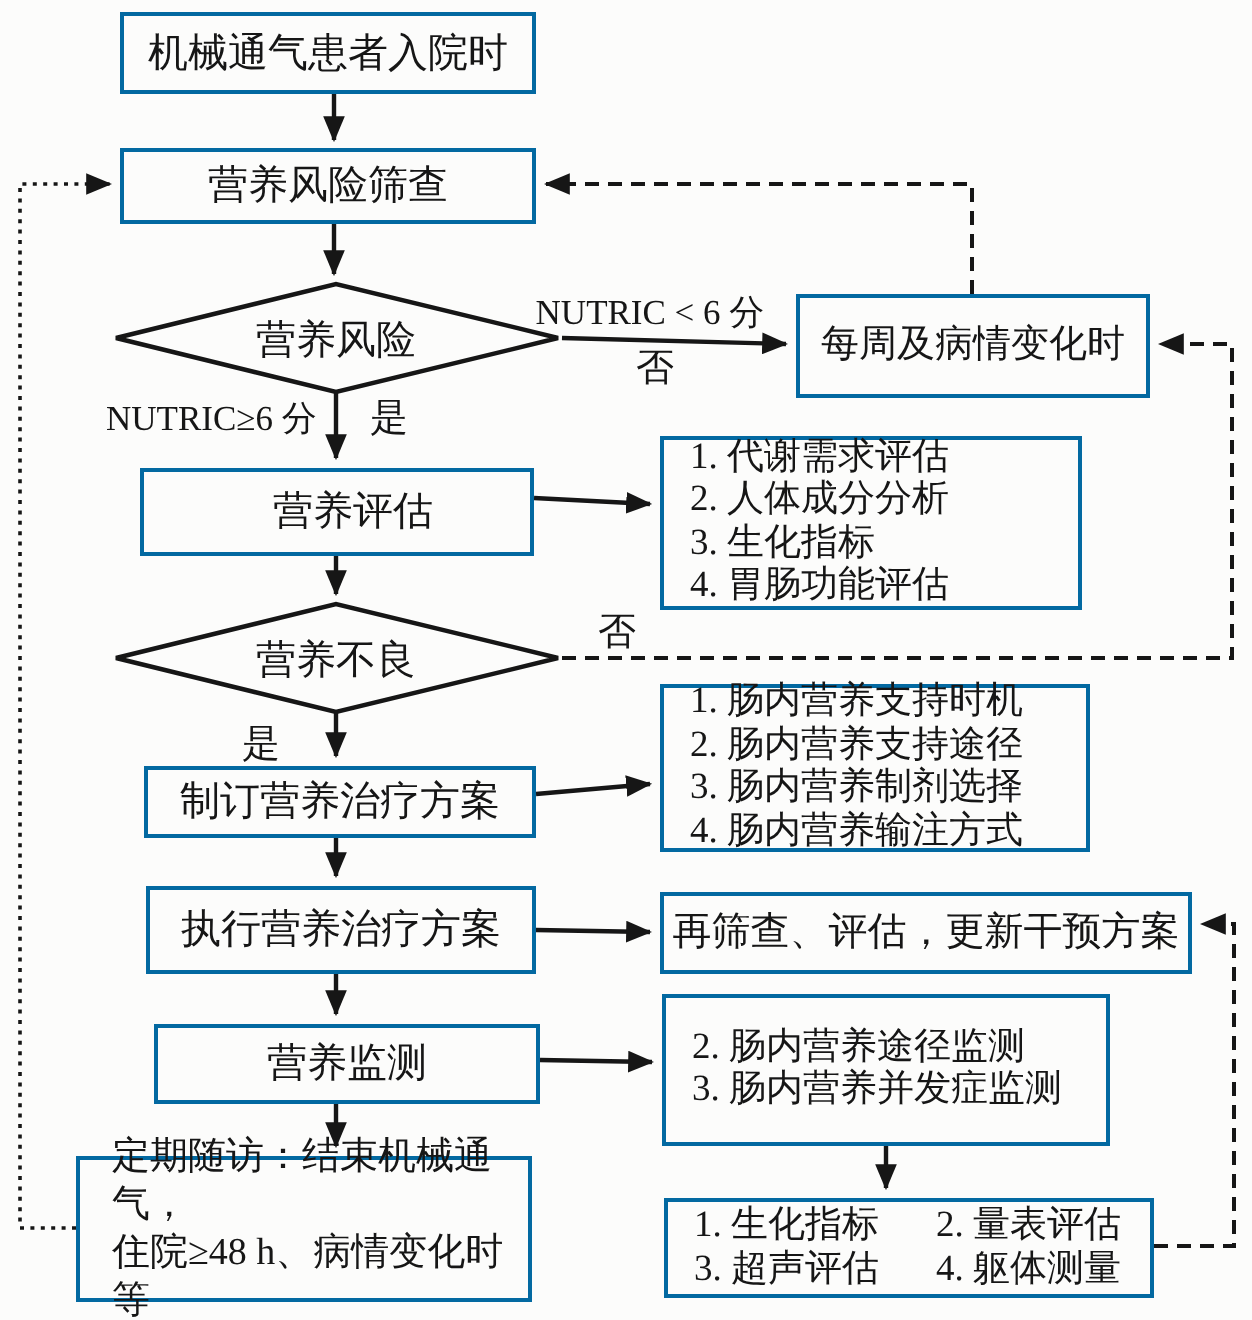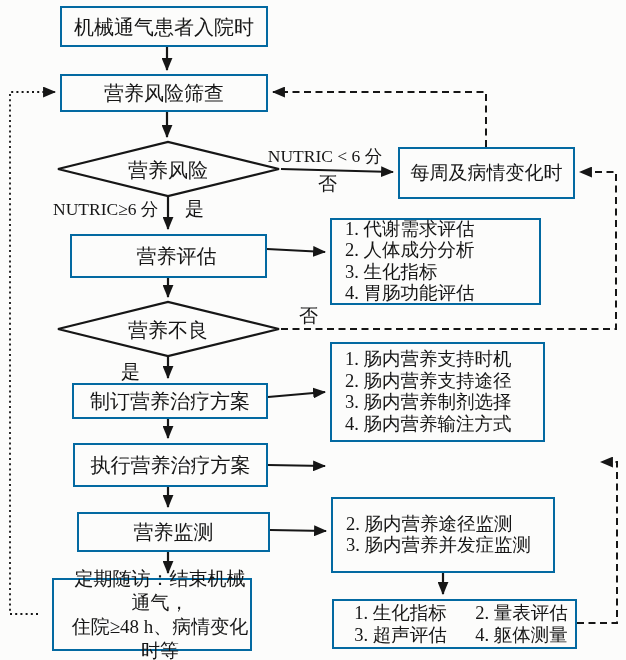--- a/index.html
+++ b/index.html
@@ -15,21 +15,21 @@
   }
   .twoline{flex-direction:column;line-height:24px;font-size:19px;}
   .listbox{
     flex-direction:column;align-items:flex-start;justify-content:center;
     text-align:left;font-size:18.5px;line-height:21.5px;padding:4px 4px 4px 13px;
   }
   .followup{
     flex-direction:column;align-items:flex-start;justify-content:center;
     text-align:left;font-size:19px;line-height:24px;padding-left:16px;
   }
-  .measure{flex-direction:column;align-items:center;justify-content:center;
+  .measure{flex-direction:column;align-items:flex-start;justify-content:center;
     font-size:18.5px;line-height:22px;padding-left:13px;text-align:left;}
   .mrow{display:flex;}
   .mrow span:first-child{display:inline-block;width:121px;}
   .dlabel{
     position:absolute;z-index:2;font-size:20px;white-space:nowrap;
     transform:translate(-50%,-50%);
   }
   .elabel{position:absolute;z-index:2;white-space:nowrap;font-size:19px;}
   .elabel.sm{font-size:17.5px;}
 </style>
@@ -97,42 +97,45 @@
     <div>1. 代谢需求评估</div>
     <div>2. 人体成分分析</div>
     <div>3. 生化指标</div>
     <div>4. 胃肠功能评估</div>
   </div>
 
   <div class="box" style="left:72px;top:383px;width:196px;height:36px;">
     <span>制订营养治疗方案</span>
   </div>
 
-  <div class="box listbox" style="left:330px;top:342px;width:215px;height:100px;">
+  <div class="box listbox" style="left:330px;top:342px;width:215px;height:84px;">
     <div>1. 肠内营养支持时机</div>
     <div>2. 肠内营养支持途径</div>
     <div>3. 肠内营养制剂选择</div>
     <div>4. 肠内营养输注方式</div>
   </div>
 
   <div class="box" style="left:73px;top:443px;width:195px;height:44px;">
     <span>执行营养治疗方案</span>
   </div>
 
+  <div class="box" style="left:330px;top:446px;width:266px;height:41px;font-size:19.5px;">
+    <span>再筛查、评估，更新干预方案</span>
+  </div>
 
   <div class="box" style="left:77px;top:512px;width:193px;height:40px;">
     <span>营养监测</span>
   </div>
 
   <div class="box listbox" style="left:331px;top:497px;width:224px;height:76px;">
     <div>2. 肠内营养途径监测</div>
     <div>3. 肠内营养并发症监测</div>
   </div>
 
-  <div class="box followup" style="left:52px;top:578px;width:200px;height:73px;text-align:center;">
+  <div class="box followup" style="left:38px;top:578px;width:228px;height:73px;">
     <div>定期随访：结束机械通气，</div>
     <div>住院≥48 h、病情变化时等</div>
   </div>
 
   <div class="box measure" style="left:332px;top:599px;width:245px;height:50px;">
     <div class="mrow">
       <span>1. 生化指标</span>
       <span>2. 量表评估</span>
     </div>
     <div class="mrow">

